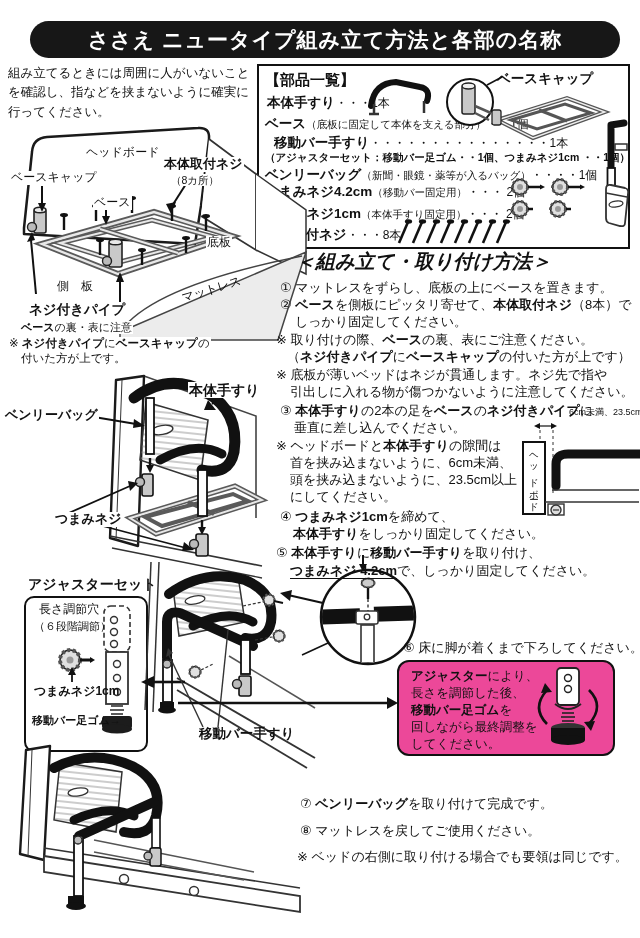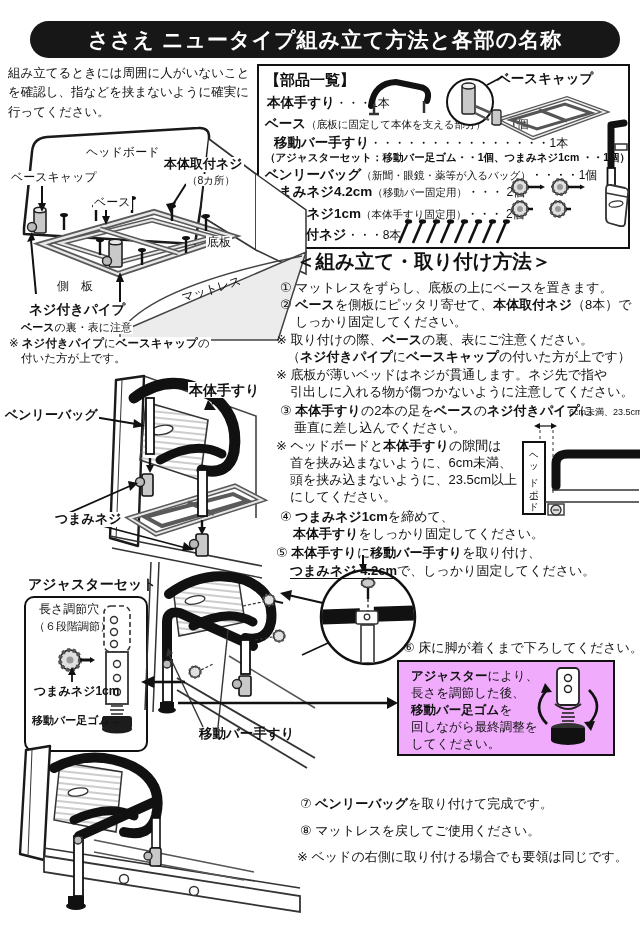--- a/index.html
+++ b/index.html
@@ -16,23 +16,23 @@
   .ptail{font-size:12px;}
   .pnote{font-size:10.5px;font-weight:bold;}
   .lbl{position:absolute;white-space:nowrap;font-size:12px;background:#fff;line-height:1.15;padding:0 1px;}
   .lbl.nobg{background:transparent;}
   .bold{font-weight:bold;}
   .ins{position:absolute;white-space:nowrap;font-size:13px;line-height:1.2;}
   .ins .b{font-weight:bold;}
   .ins .u{text-decoration:underline;text-underline-offset:3px;}
   .b{font-weight:bold;}
   .u{text-decoration:underline;text-underline-offset:3px;}
-  .ins-heading{position:absolute;left:296px;top:248px;font-size:19.5px;font-weight:bold;white-space:nowrap;}
+  .ins-heading{position:absolute;left:296px;top:248px;font-size:19.5px;font-weight:bold;white-space:nowrap;font-style:italic;}
   .adj-set-box{position:absolute;left:24px;top:596px;width:120px;height:152px;border:2.5px solid #111;border-radius:10px;}
-  .adj-note-box{position:absolute;left:397px;top:660px;width:214px;height:92px;border:2.5px solid #111;border-radius:0;background:#f0abfc;}
+  .adj-note-box{position:absolute;left:397px;top:660px;width:214px;height:92px;border:2.5px solid #111;border-radius:12px;background:#ec4899;}
   .adj-note-box .line{position:absolute;left:12px;white-space:nowrap;font-size:12.5px;}
   .vtext{writing-mode:vertical-rl;text-orientation:upright;letter-spacing:1px;}
   svg{position:absolute;overflow:visible;}
 </style>
 </head>
 <body>
 
 <div class="page">
 
   <div class="title-bar">ささえ ニュータイプ組み立て方法と各部の名称</div>
@@ -217,21 +217,21 @@
         <polygon points="100,92 108,92 104,101" stroke="none"></polygon>
       <line x1="118" y1="178" x2="118" y2="156"></line>
         <polygon points="114,158 122,158 118,148" stroke="none"></polygon>
       <line x1="34" y1="170" x2="29" y2="116"></line>
         <polygon points="25,118 33,116 30,108" stroke="none"></polygon>
     </g>
   </svg>
   <span class="lbl" style="left:85px;top:146px;">ヘッドボード</span>
   <span class="lbl" style="left:10px;top:171px;">ベースキャップ</span>
   <span class="lbl bold" style="left:163px;top:157px;font-size:13px;">本体取付ネジ</span>
-  <span class="lbl" style="left:170px;top:174px;font-size:10.5px;margin-left:16px;">（8カ所）</span>
+  <span class="lbl" style="left:170px;top:174px;font-size:10.5px;">（8カ所）</span>
   <span class="lbl" style="left:93px;top:196px;">ベース</span>
   <span class="lbl" style="left:206px;top:236px;">底板</span>
   <span class="lbl" style="left:56px;top:280px;">側　板</span>
   <span class="lbl nobg" style="left:180px;top:283px;transform:rotate(-17deg);">マットレス</span>
   <span class="lbl bold" style="left:28px;top:302px;font-size:13.5px;">ネジ付きパイプ</span>
   <span class="lbl" style="left:20px;top:321px;font-size:11px;"><span class="b">ベース</span><span>の裏・表に注意</span></span>
   <span class="lbl" style="left:8px;top:337px;font-size:11.5px;"><span>※ </span><span class="b">ネジ付きパイプ</span><span>に</span><span class="b">ベースキャップ</span><span>の</span></span>
   <span class="lbl" style="left:20px;top:352px;font-size:11.5px;"><span>付いた方が上です。</span></span>
 
   <svg style="left:0px;top:368px;" width="262" height="202" viewBox="0 0 262 202">

